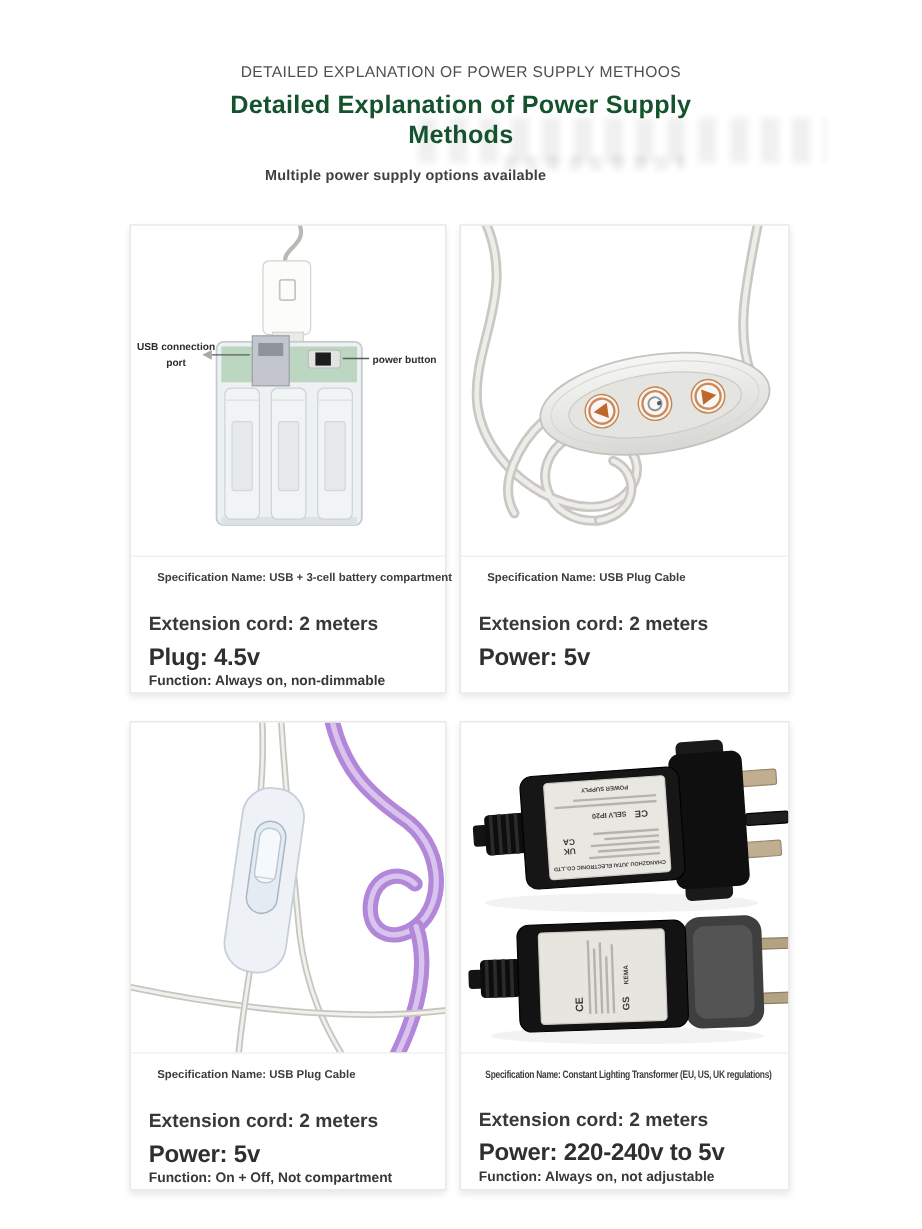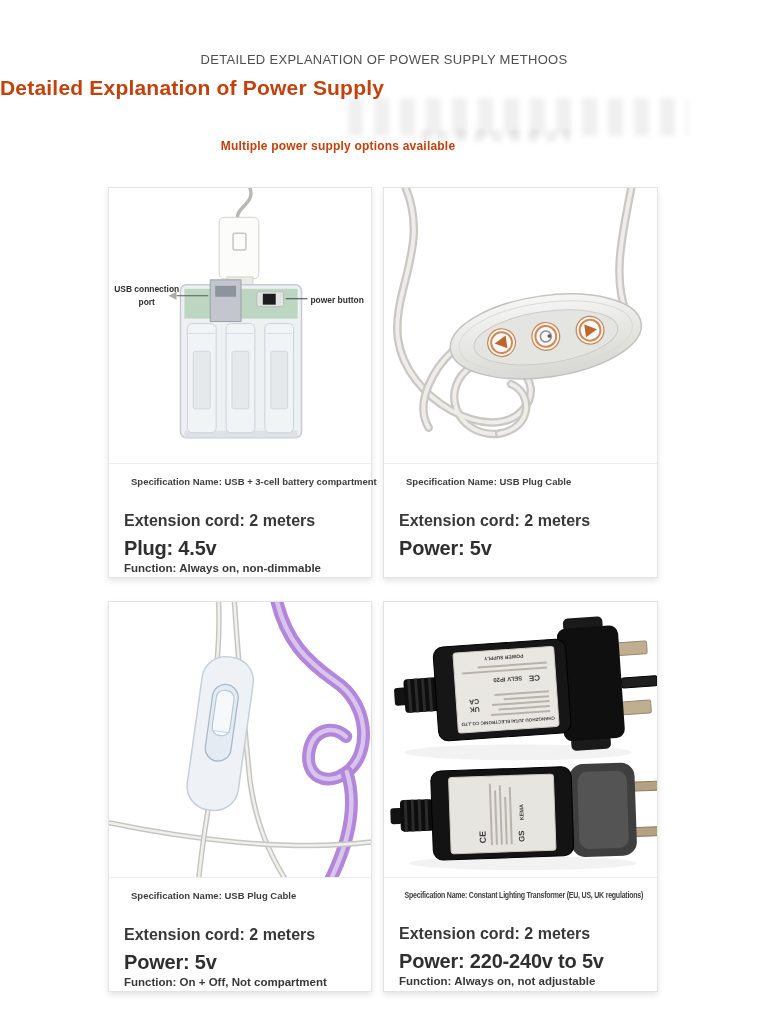--- a/index.html
+++ b/index.html
@@ -5,37 +5,37 @@
   html,body{margin:0;padding:0;}
   body{
     width:768px;height:1024px;position:relative;background:#ffffff;
     font-family:"Liberation Sans", sans-serif;color:#3a3a3a;overflow:hidden;
   }
   .eyebrow{
     position:absolute;top:52px;left:0;width:768px;text-align:center;
     font-size:13px;font-weight:400;color:#4f4f4f;letter-spacing:.3px;
   }
   .title{
-    position:absolute;top:75px;left:0;width:768px;
-    font-size:21px;line-height:25px;font-weight:700;color:#c2410c;letter-spacing:.2px;
+    position:absolute;top:75px;left:0;width:768px;text-align:center;
+    font-size:21px;line-height:25px;font-weight:700;color:#14532d;letter-spacing:.2px;
     z-index:2;
   }
   .ghost{
     position:absolute;top:98px;left:348px;width:340px;height:38px;z-index:1;
     background:repeating-linear-gradient(90deg, rgba(70,70,70,.10) 0 15px, rgba(0,0,0,0) 15px 26px);
     filter:blur(2.5px);opacity:.8;
   }
   .ghost2{
     position:absolute;top:130px;left:420px;width:150px;height:12px;z-index:1;
     background:repeating-linear-gradient(90deg, rgba(70,70,70,.08) 0 10px, rgba(0,0,0,0) 10px 18px);
     filter:blur(2px);
   }
   .subtitle{
     position:absolute;top:139px;left:0;width:676px;text-align:center;
-    font-size:12px;font-weight:700;color:#c2410c;letter-spacing:.2px;z-index:2;
+    font-size:12px;font-weight:700;color:#404040;letter-spacing:.2px;z-index:2;
   }
   .grid{
     position:absolute;left:108px;top:187px;
     display:grid;grid-template-columns:264px 275px;grid-template-rows:391px 391px;
     column-gap:11px;row-gap:23px;
   }
   .card{
     background:#fff;border:1px solid #e3e3e3;box-sizing:border-box;
     box-shadow:0 3px 6px rgba(0,0,0,.10);
     display:flex;flex-direction:column;
@@ -61,20 +61,21 @@
   .label-bar{fill:#b6b3ac;}
 </style>
 </head>
 <body>
 
 <div class="eyebrow">DETAILED EXPLANATION OF POWER SUPPLY METHOOS</div>
 <div class="ghost"></div>
 <div class="ghost2"></div>
 <div class="title">
   <div>Detailed Explanation of Power Supply</div>
+  <div>Methods</div>
 </div>
 <div class="subtitle">Multiple power supply options available</div>
 
 <div class="grid">
 
   <div class="card">
     <div class="photo">
       <svg viewBox="0 0 264 274">
 
         <path d="M141,-4 C150,14 126,18 130,30" fill="none" stroke="#b9b9b4" stroke-width="3.5"></path>

